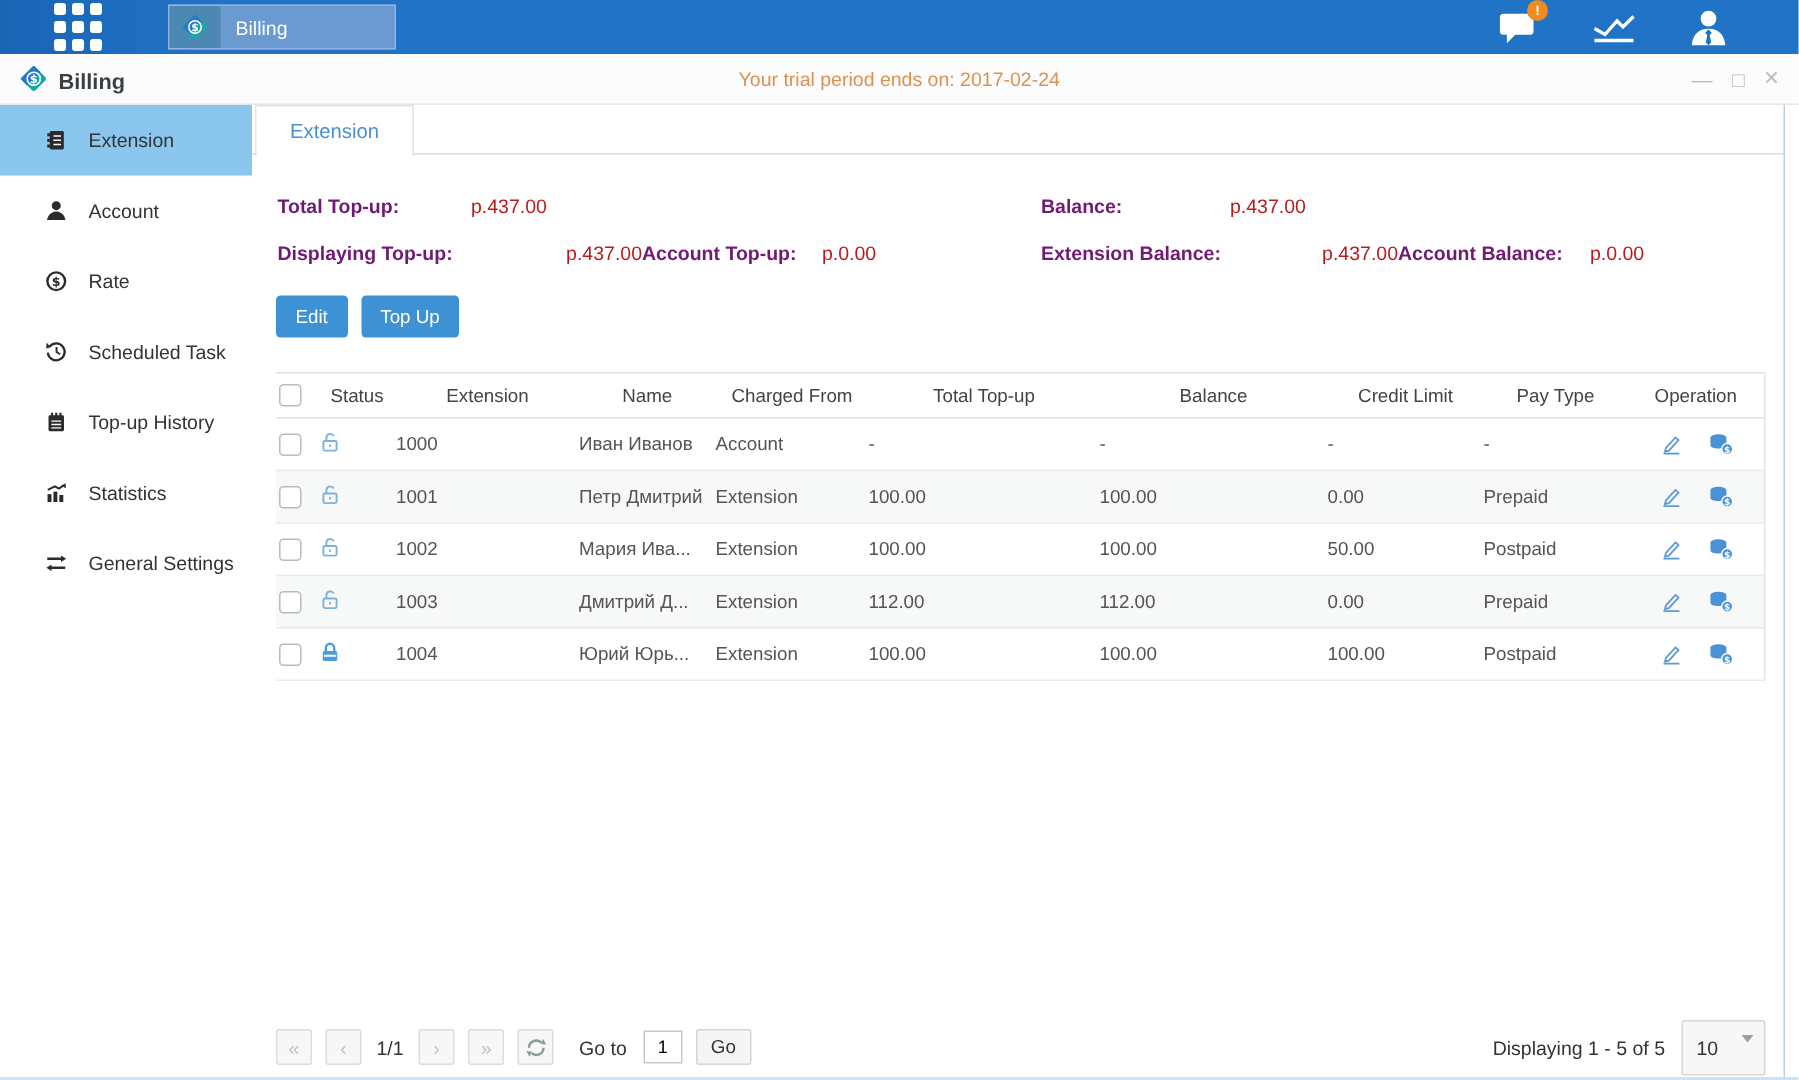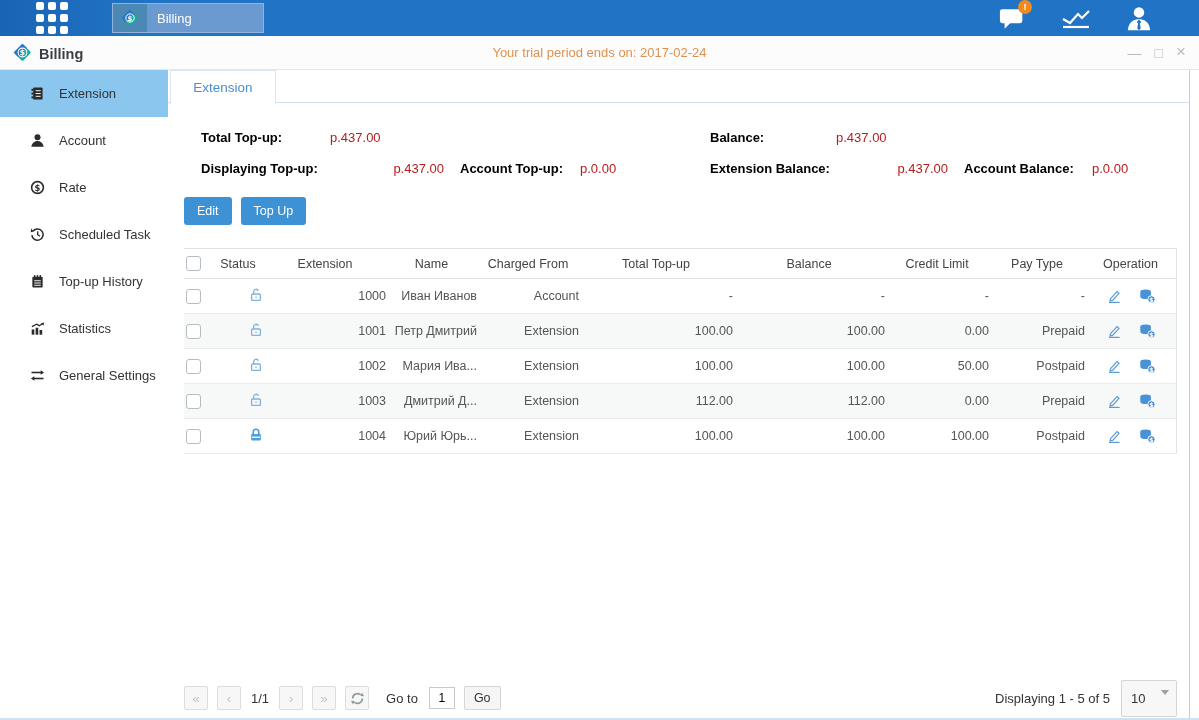--- a/index.html
+++ b/index.html
@@ -53,41 +53,41 @@
   .tab-active { position:absolute; left:2px; top:0; height:34px; width:106px; background:#fff;
     border:1px solid #d9e6f2; border-bottom:none; color:#4a8fd0; font-size:13.5px;
     display:flex; align-items:center; justify-content:center; cursor:pointer; z-index:2; }
   .content { padding:0 13px 0 16px; position:relative; }
 
   .summary { position:relative; margin-top:19px; height:62px; font-size:13px; }
   .sum-group { position:absolute; top:0; }
   .sum-group.left { left:1px; }
   .sum-group.right { left:510px; }
   .sum-row { display:flex; height:31px; align-items:center; }
-  .sum-label { font-weight:bold; color:#000000;margin-left:16px; }
+  .sum-label { font-weight:bold; color:#701a75; }
   .sum-value { color:#b91c1c;text-align:right; }
   .w130{width:129px} .w114{width:114px} .w120{width:120px}
   .w126{width:126px} .w112{width:112px} .w128{width:128px}
 
   .btn-row { margin-top:13px; display:flex; gap:9px; }
   .btn { height:28px; background:#3c92d4; color:#fff; border:none; border-radius:3px;
     font-size:12.5px; padding:0 13px; cursor:pointer; font-family:inherit; }
 
   
   .table { margin-top:23px; border-right:1px solid #e2e6ea; }
   .thead, .tr { display:grid;
     grid-template-columns:28px 52px 122px 91px 102px 154px 152px 104px 96px 1fr;
     align-items:center; }
   .thead { height:31px; border-top:1px solid #e0e3e6; border-bottom:1px solid #e0e3e6;
     color:#444; font-size:12.5px; }
   .th { text-align:center; }
   .th.td-check { text-align:left; padding-left:2px; }
   .tr { height:35px; border-bottom:1px solid #e9ebed; font-size:12.5px; color:#555; }
   .tr.alt { background:#f7f8f8; }
-  .td { text-align:right; }
+  .td { text-align:left; }
   .td-check { padding-left:2px; text-align:left; }
   .checkbox { display:inline-block; width:15px; height:15px; border:1px solid #b6bcc2;
     border-radius:3px; background:#fff; vertical-align:middle; cursor:pointer; }
   .status-icon { display:inline-flex; }
   .status-icon.unlocked { color:#7fb2da; }
   .status-icon.locked { color:#4b9ddd; }
   .td-op { display:flex; justify-content:center; gap:17px; }
   .op-icon { display:inline-flex; cursor:pointer; }
   .op-edit { color:#5b9bd5; }
   .op-topup { color:#4a92d8; }

